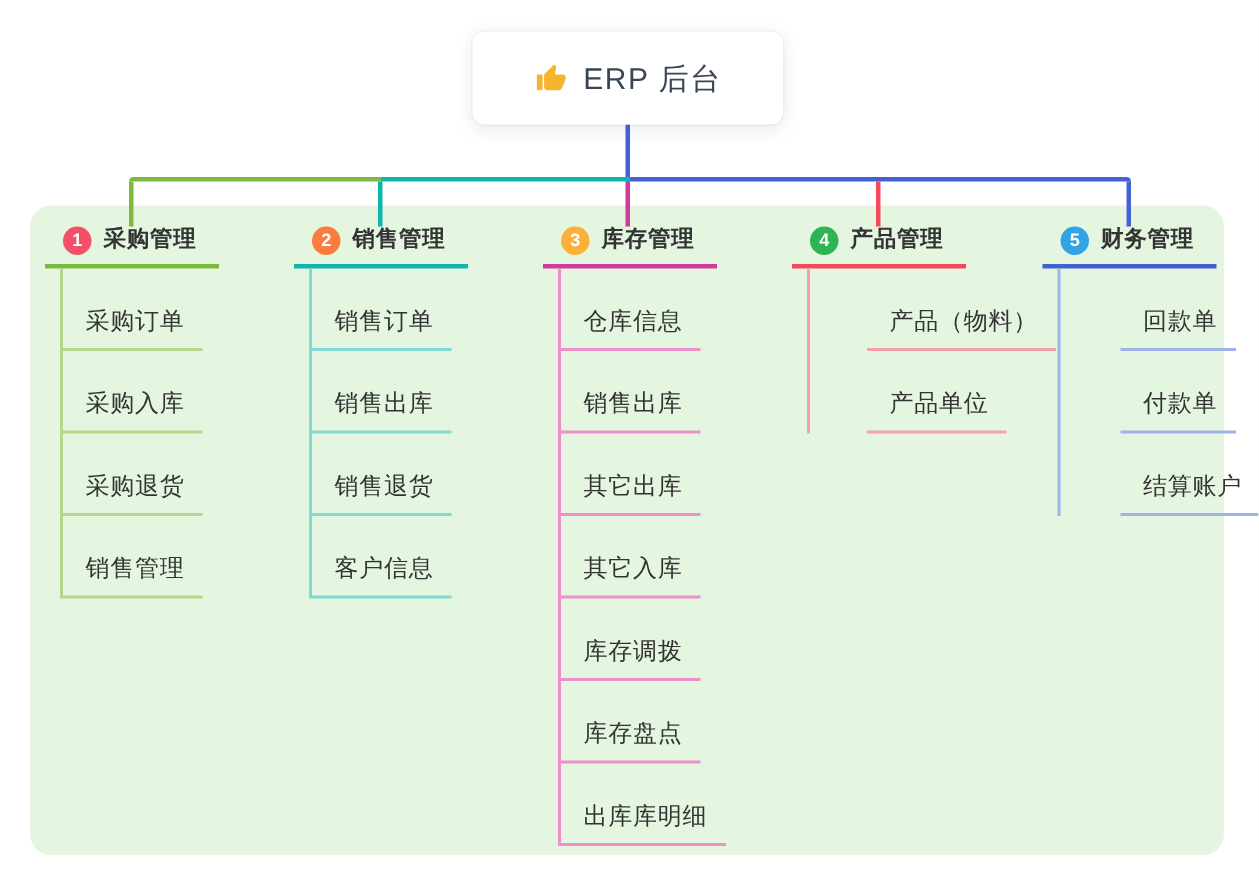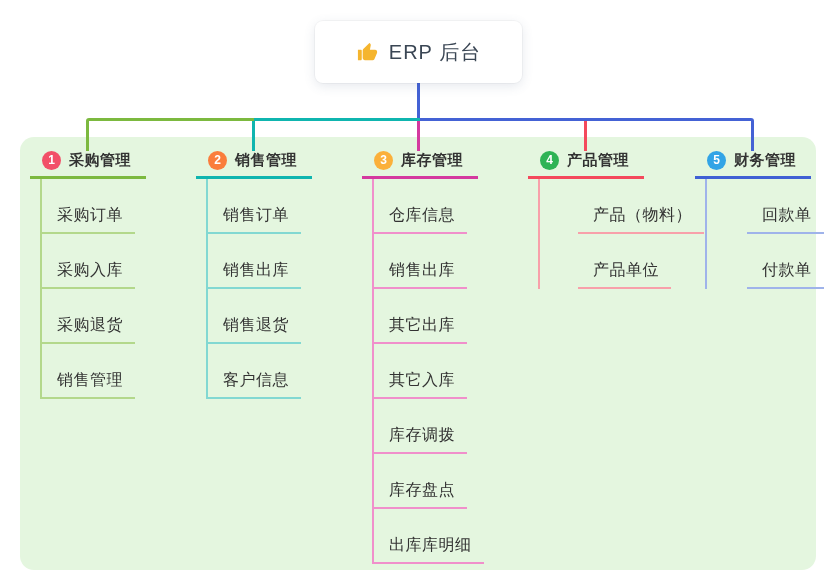--- a/index.html
+++ b/index.html
@@ -133,16 +133,17 @@
   </div>
 
   <div class="branch b5" style="left:695px">
     <div class="branch-header">
       <span class="badge">5</span>
       <span class="branch-label">财务管理</span>
     </div>
     <div class="children">
       <div class="child">回款单</div>
       <div class="child">付款单</div>
+      <div class="child">结算账户</div>
     </div>
   </div>
 
 </div>
 
 </body></html>

